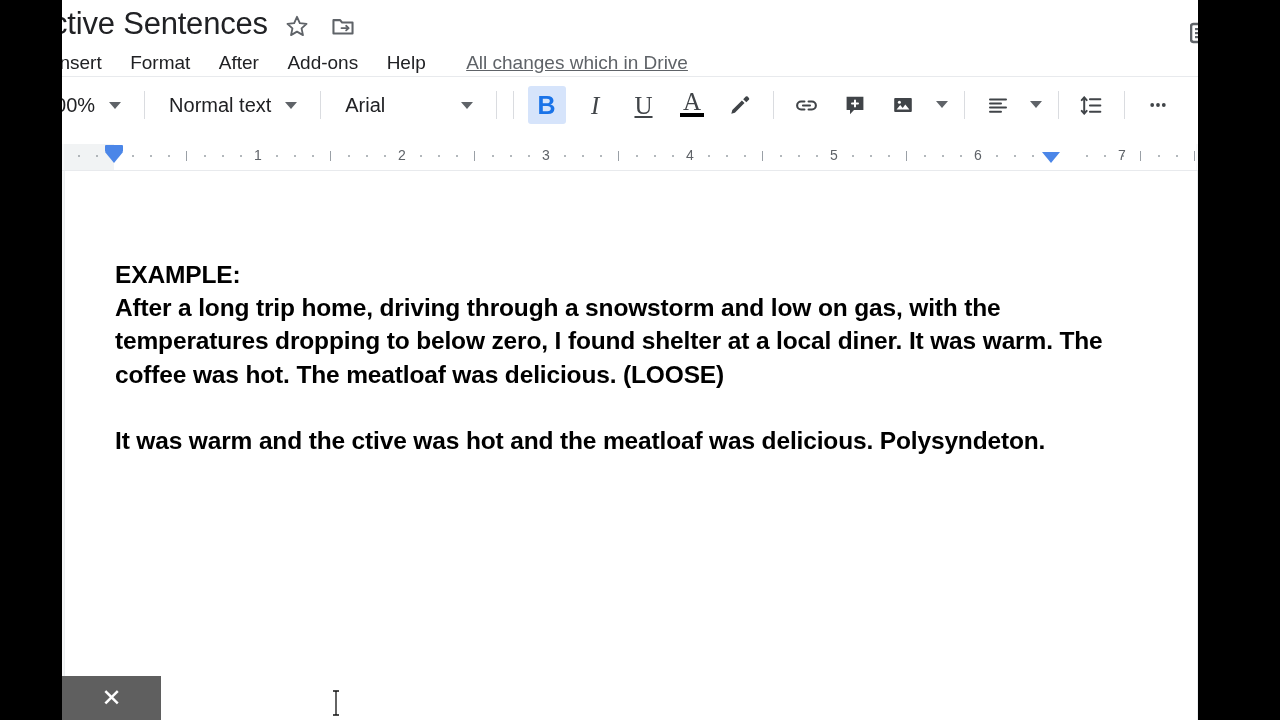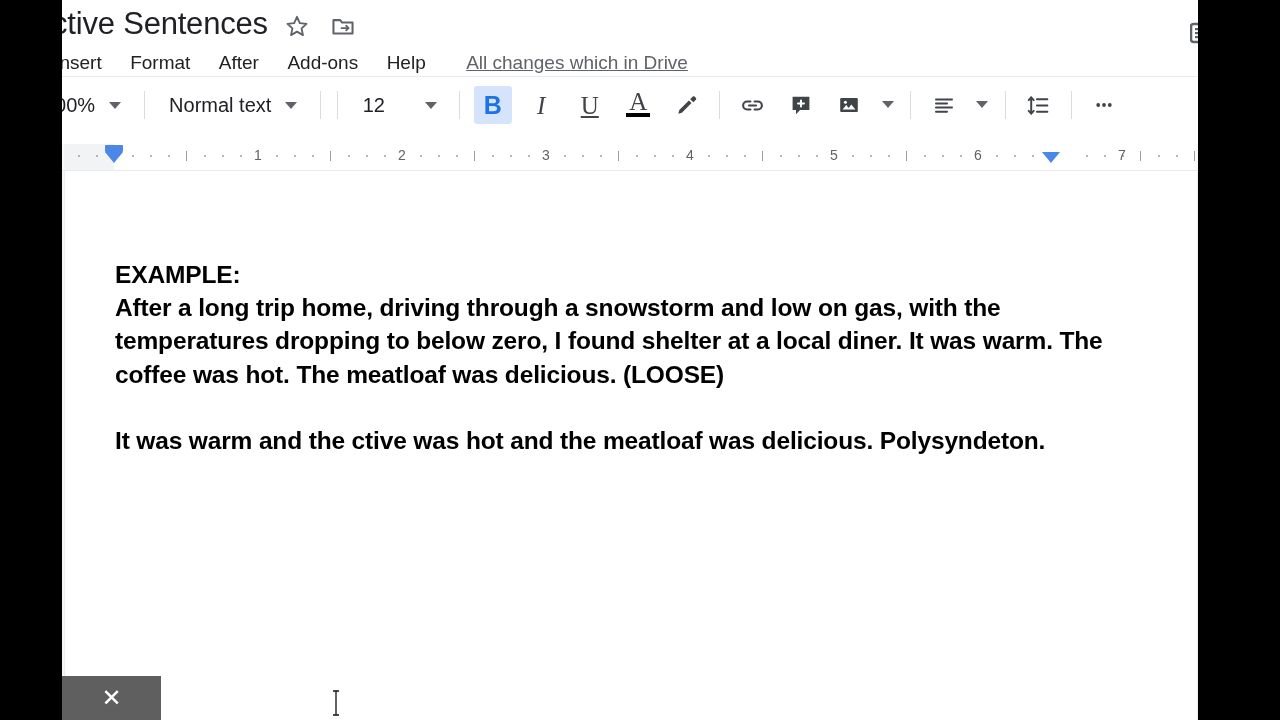--- a/index.html
+++ b/index.html
@@ -362,27 +362,27 @@
 
       <span class="tb-sep"></span>
 
       <span class="tb-dropdown">
         <span class="label">Normal text</span>
         <span class="caret"></span>
       </span>
 
       <span class="tb-sep"></span>
 
-
-      <span class="tb-sep"></span>
-
       <span class="tb-dropdown">
-        <span class="label" style="padding-right:34px">12</span>
+        <span class="label" style="padding-right:70px">Arial</span>
         <span class="caret"></span>
       </span>
+
+      <span class="tb-sep"></span>
+
 
       <span class="tb-sep"></span>
 
       <span class="tb-btn active">
         <span class="glyph bold">B</span>
       </span>
 
       <span class="tb-btn">
         <span class="glyph ital">I</span>
       </span>

